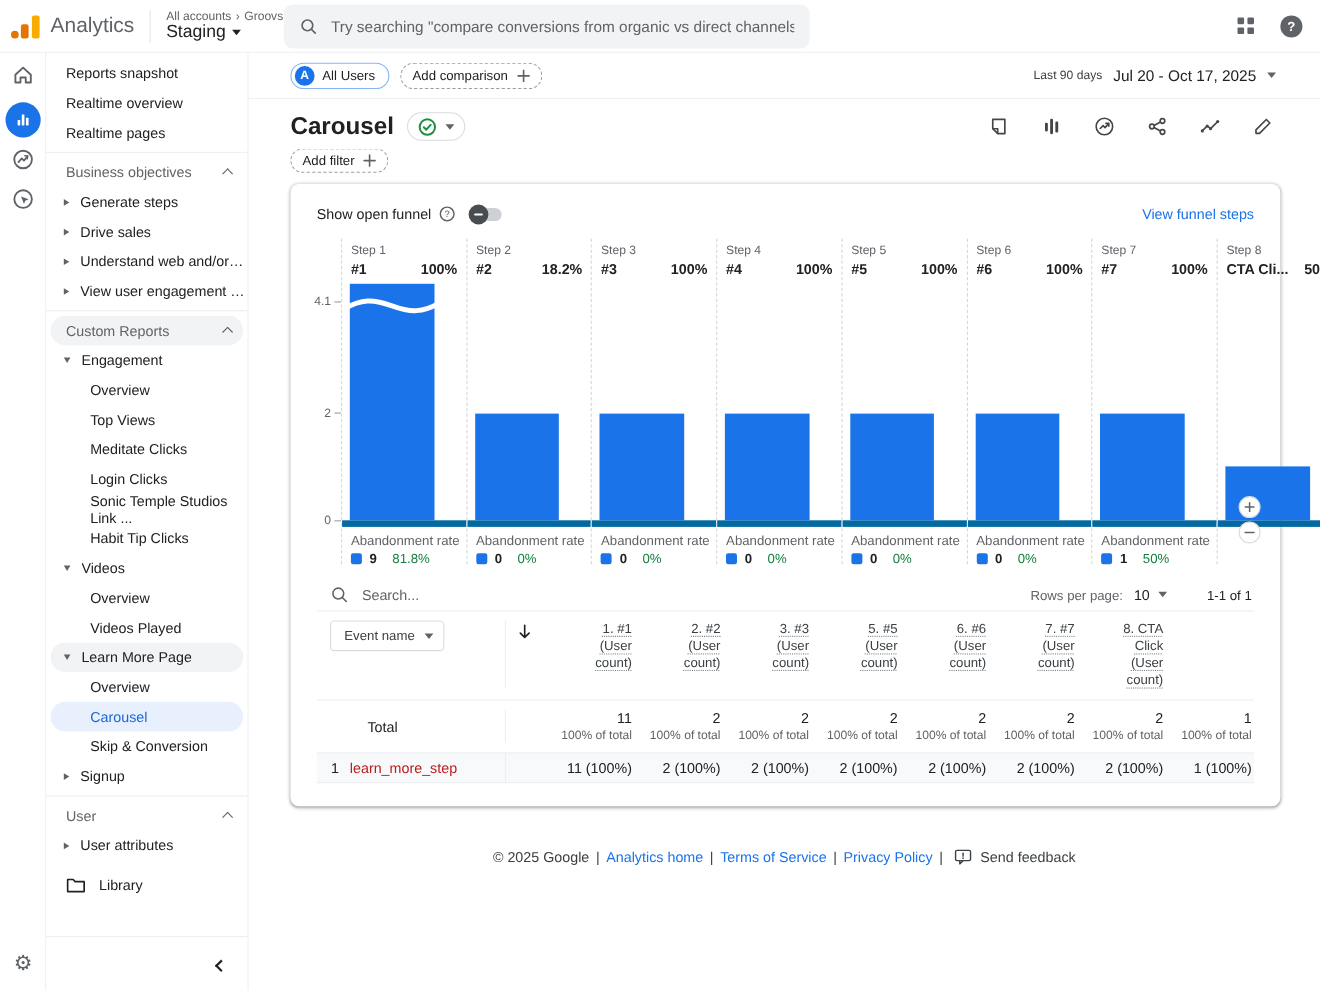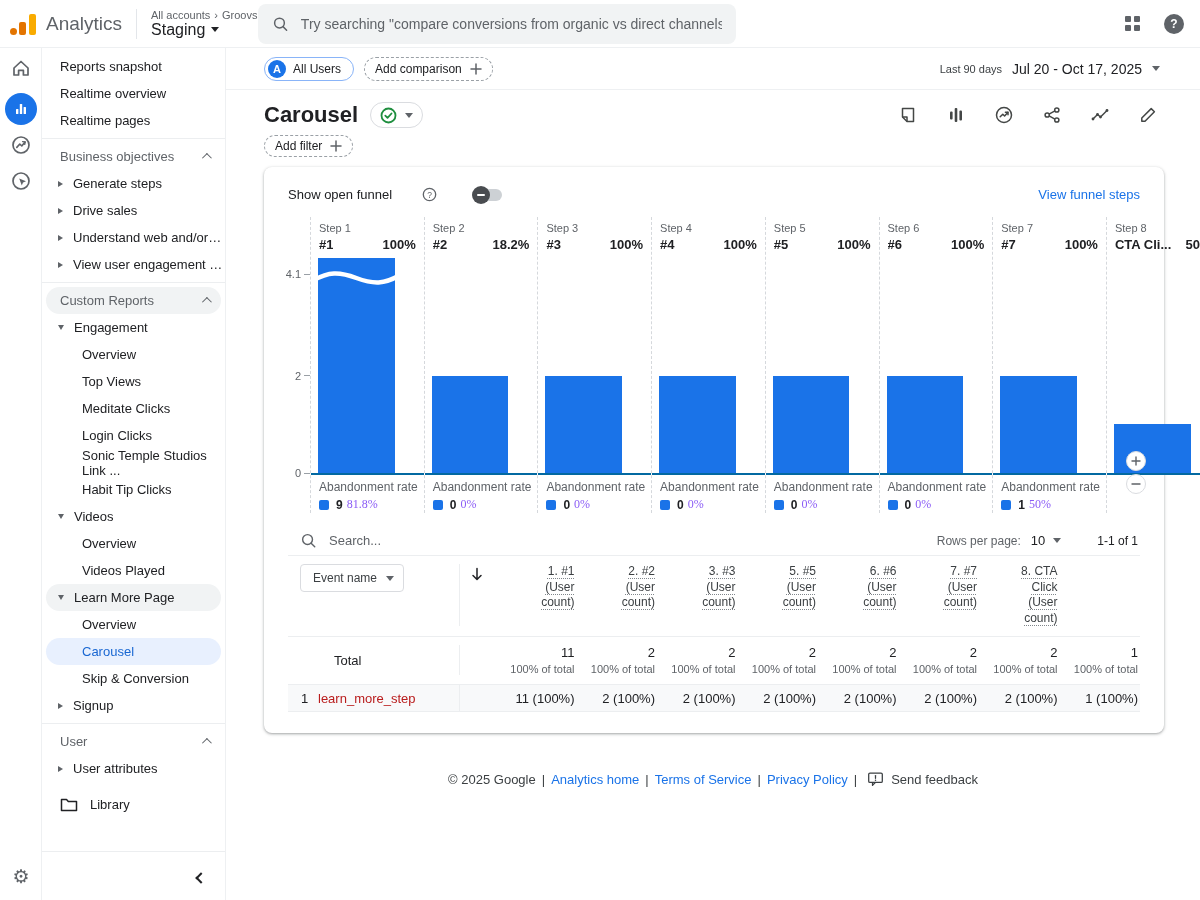--- a/index.html
+++ b/index.html
@@ -81,21 +81,21 @@
   .report-title { font-size:22px; color:#202124; }
   .title-badge { margin-left:12px; height:26px; border:1px solid #dadce0; border-radius:14px;
     display:flex; align-items:center; gap:8px; padding:0 9px; }
   .title-icons { margin-left:auto; display:flex; align-items:center; gap:28px; }
   .filter-row { padding-left:38px; margin-top:7px; display:flex; flex:none; }
   .filter-row .chip-dashed { margin-left:0; height:22px; }
 
   
   .card { margin:10px 36px 0 38px; width:900px; height:566px; background:#fff; border-radius:8px;
     box-shadow:0 1px 2px rgba(60,64,67,.3), 0 1px 3px 1px rgba(60,64,67,.15); position:relative; flex:none; }
-  .card-top { display:flex; align-items:center; padding:20px 24px 0;gap:23px; }
+  .card-top { display:flex; align-items:center; padding:20px 24px 0; }
   .sof-label { font-size:13px; font-weight:500; color:#202124; }
   .info-ic { margin-left:7px; }
   .toggle { margin-left:12px; position:relative; width:30px; height:12px; }
   .toggle .track { position:absolute; top:0; left:2px; right:0; height:12px; border-radius:6px; background:#cdd1d5; }
   .toggle .knob { position:absolute; left:0; top:-3px; width:18px; height:18px; border-radius:50%; background:#494c50; }
   .toggle .knob::after { content:""; position:absolute; left:5px; top:8px; width:8px; height:2px; background:#fff; border-radius:1px; }
   .vfs-link { margin-left:auto; font-size:13px; font-weight:500; color:#1a73e8; cursor:pointer; }
 
   
   .funnel { display:flex; margin:15px 24px 0; height:296px; }
@@ -107,26 +107,26 @@
   .fcols { flex:1; display:flex; }
   .fcol { flex:1; display:flex; flex-direction:column; border-left:1px dashed #d5d8dc; min-width:0; }
   .fcol.last { border-right:1px dashed #d5d8dc; }
   .fhead { height:41px; padding:5px 8px 0; }
   .fstep { font-size:11px; color:#5f6368; }
   .fnamerow { display:flex; justify-content:space-between; font-size:13px; font-weight:bold; color:#202124; margin-top:3px; }
   .fname { white-space:nowrap; overflow:hidden; text-overflow:ellipsis; }
   .fplot { flex:1; position:relative; }
   .fbar { position:absolute; bottom:0; left:7px; width:68%; background:#1a73e8; }
   .wave { position:absolute; top:11px; left:-5px; width:calc(100% + 10px); height:18px; }
-  .ffoot { height:40px; border-top:2px solid #0369a1; padding:5px 8px 0; }
+  .ffoot { height:40px; border-top:6px solid #0369a1; padding:5px 8px 0; }
   .fab-label { font-size:12px; color:#5f6368; white-space:nowrap; }
   .fab-row { display:flex; align-items:center; margin-top:3px; font-size:12px; }
   .fab-sq { width:10px; height:10px; background:#1a73e8; border-radius:2px; margin-right:7px; }
   .fab-count { font-weight:bold; color:#202124; }
-  .fab-rate { color:#8b5cf6; margin-left:4px;font-family:Liberation Serif, serif; }
+  .fab-rate { color:#15803d; margin-left:14px; }
   .zoom-btns { position:absolute; right:18px; top:284px; display:flex; flex-direction:column; gap:3px; }
   .zbtn { width:20px; height:20px; border:1px solid #dadce0; border-radius:50%; background:#fff;
     display:flex; align-items:center; justify-content:center; cursor:pointer; }
 
   
   .tbl { margin:13px 24px 0; }
   .tbl-toolbar { height:30px; display:flex; align-items:center; border-bottom:1px solid #eceef0; padding:0 2px 0 12px; }
   .tbl-search { display:flex; align-items:center; gap:12px; flex:1; }
   .tbl-search input { border:none; outline:none; font-size:13px; width:300px; font-family:"Liberation Sans", sans-serif; }
   .tbl-search input::placeholder { color:#5f6368; }

